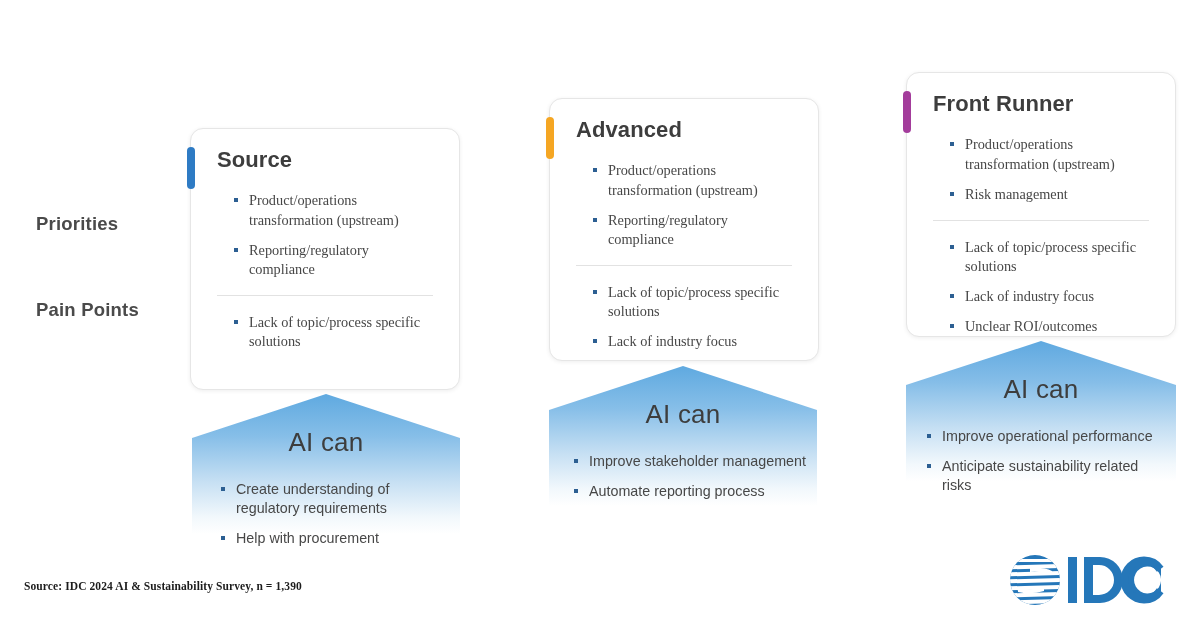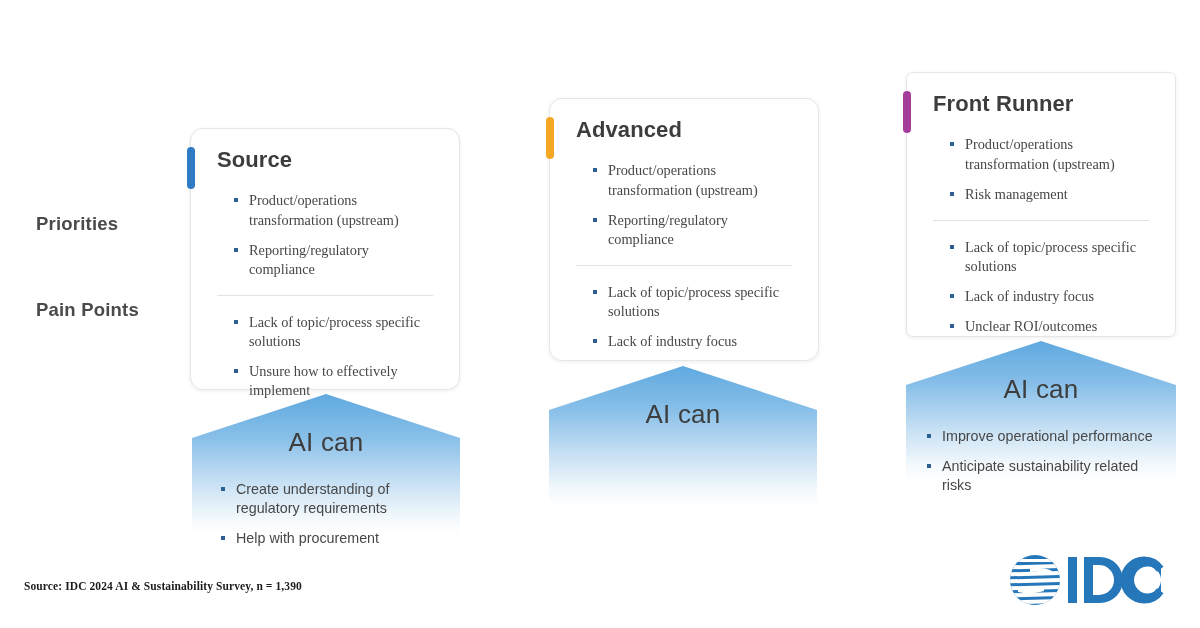--- a/index.html
+++ b/index.html
@@ -202,21 +202,20 @@
 
       <ul class="bullets group-priorities">
         <li>Product/operations transformation (upstream)</li>
         <li>Reporting/regulatory compliance</li>
       </ul>
 
       <div class="divider"></div>
 
       <ul class="bullets">
         <li>Lack of topic/process specific solutions</li>
-        <li>Unsure how to effectively implement</li>
       </ul>
     </div>
   </div>
 
   <div class="arrow-wrap" style="left:549px; top:366px; width:268px; height:140px;">
     <div class="arrow-shape">
       <svg viewBox="0 0 268 140" preserveAspectRatio="none">
         <defs>
           <linearGradient id="gradA" x1="0" y1="0" x2="0" y2="1">
             <stop offset="0%" stop-color="#5FA9E0"></stop>
@@ -224,20 +223,24 @@
             <stop offset="62%" stop-color="#C5DFF3"></stop>
             <stop offset="88%" stop-color="#F2F8FC"></stop>
             <stop offset="100%" stop-color="#FFFFFF"></stop>
           </linearGradient>
         </defs>
         <path d="M134 0 L268 44 L268 140 L0 140 L0 44 Z" fill="url(#gradA)"></path>
       </svg>
     </div>
     <div class="arrow-content">
       <div class="arrow-title" style="top:33px;">AI can</div>
+      <ul class="arrow-bullets" style="left:22px; top:84px; right:8px;">
+        <li>Improve stakeholder management</li>
+        <li>Automate reporting process</li>
+      </ul>
     </div>
   </div>
 
   <div class="card" style="left:549px; top:98px; width:270px; height:263px;">
     <div class="card-inner">
       <div class="accent-bar" style="background:#F5A623;"></div>
       <div class="card-title">Advanced</div>
 
       <ul class="bullets group-priorities">
         <li>Product/operations transformation (upstream)</li>
@@ -270,21 +273,21 @@
     </div>
     <div class="arrow-content">
       <div class="arrow-title" style="top:33px;">AI can</div>
       <ul class="arrow-bullets" style="left:18px; top:84px; right:8px;">
         <li>Improve operational performance</li>
         <li>Anticipate sustainability related risks</li>
       </ul>
     </div>
   </div>
 
-  <div class="card" style="left:906px; top:72px; width:270px; height:265px;border-radius:7px;">
+  <div class="card" style="left:906px; top:72px; width:270px; height:265px;">
     <div class="card-inner">
       <div class="accent-bar" style="background:#A33C9B;"></div>
       <div class="card-title">Front Runner</div>
 
       <ul class="bullets group-priorities">
         <li>Product/operations transformation (upstream)</li>
         <li>Risk management</li>
       </ul>
 
       <div class="divider"></div>

